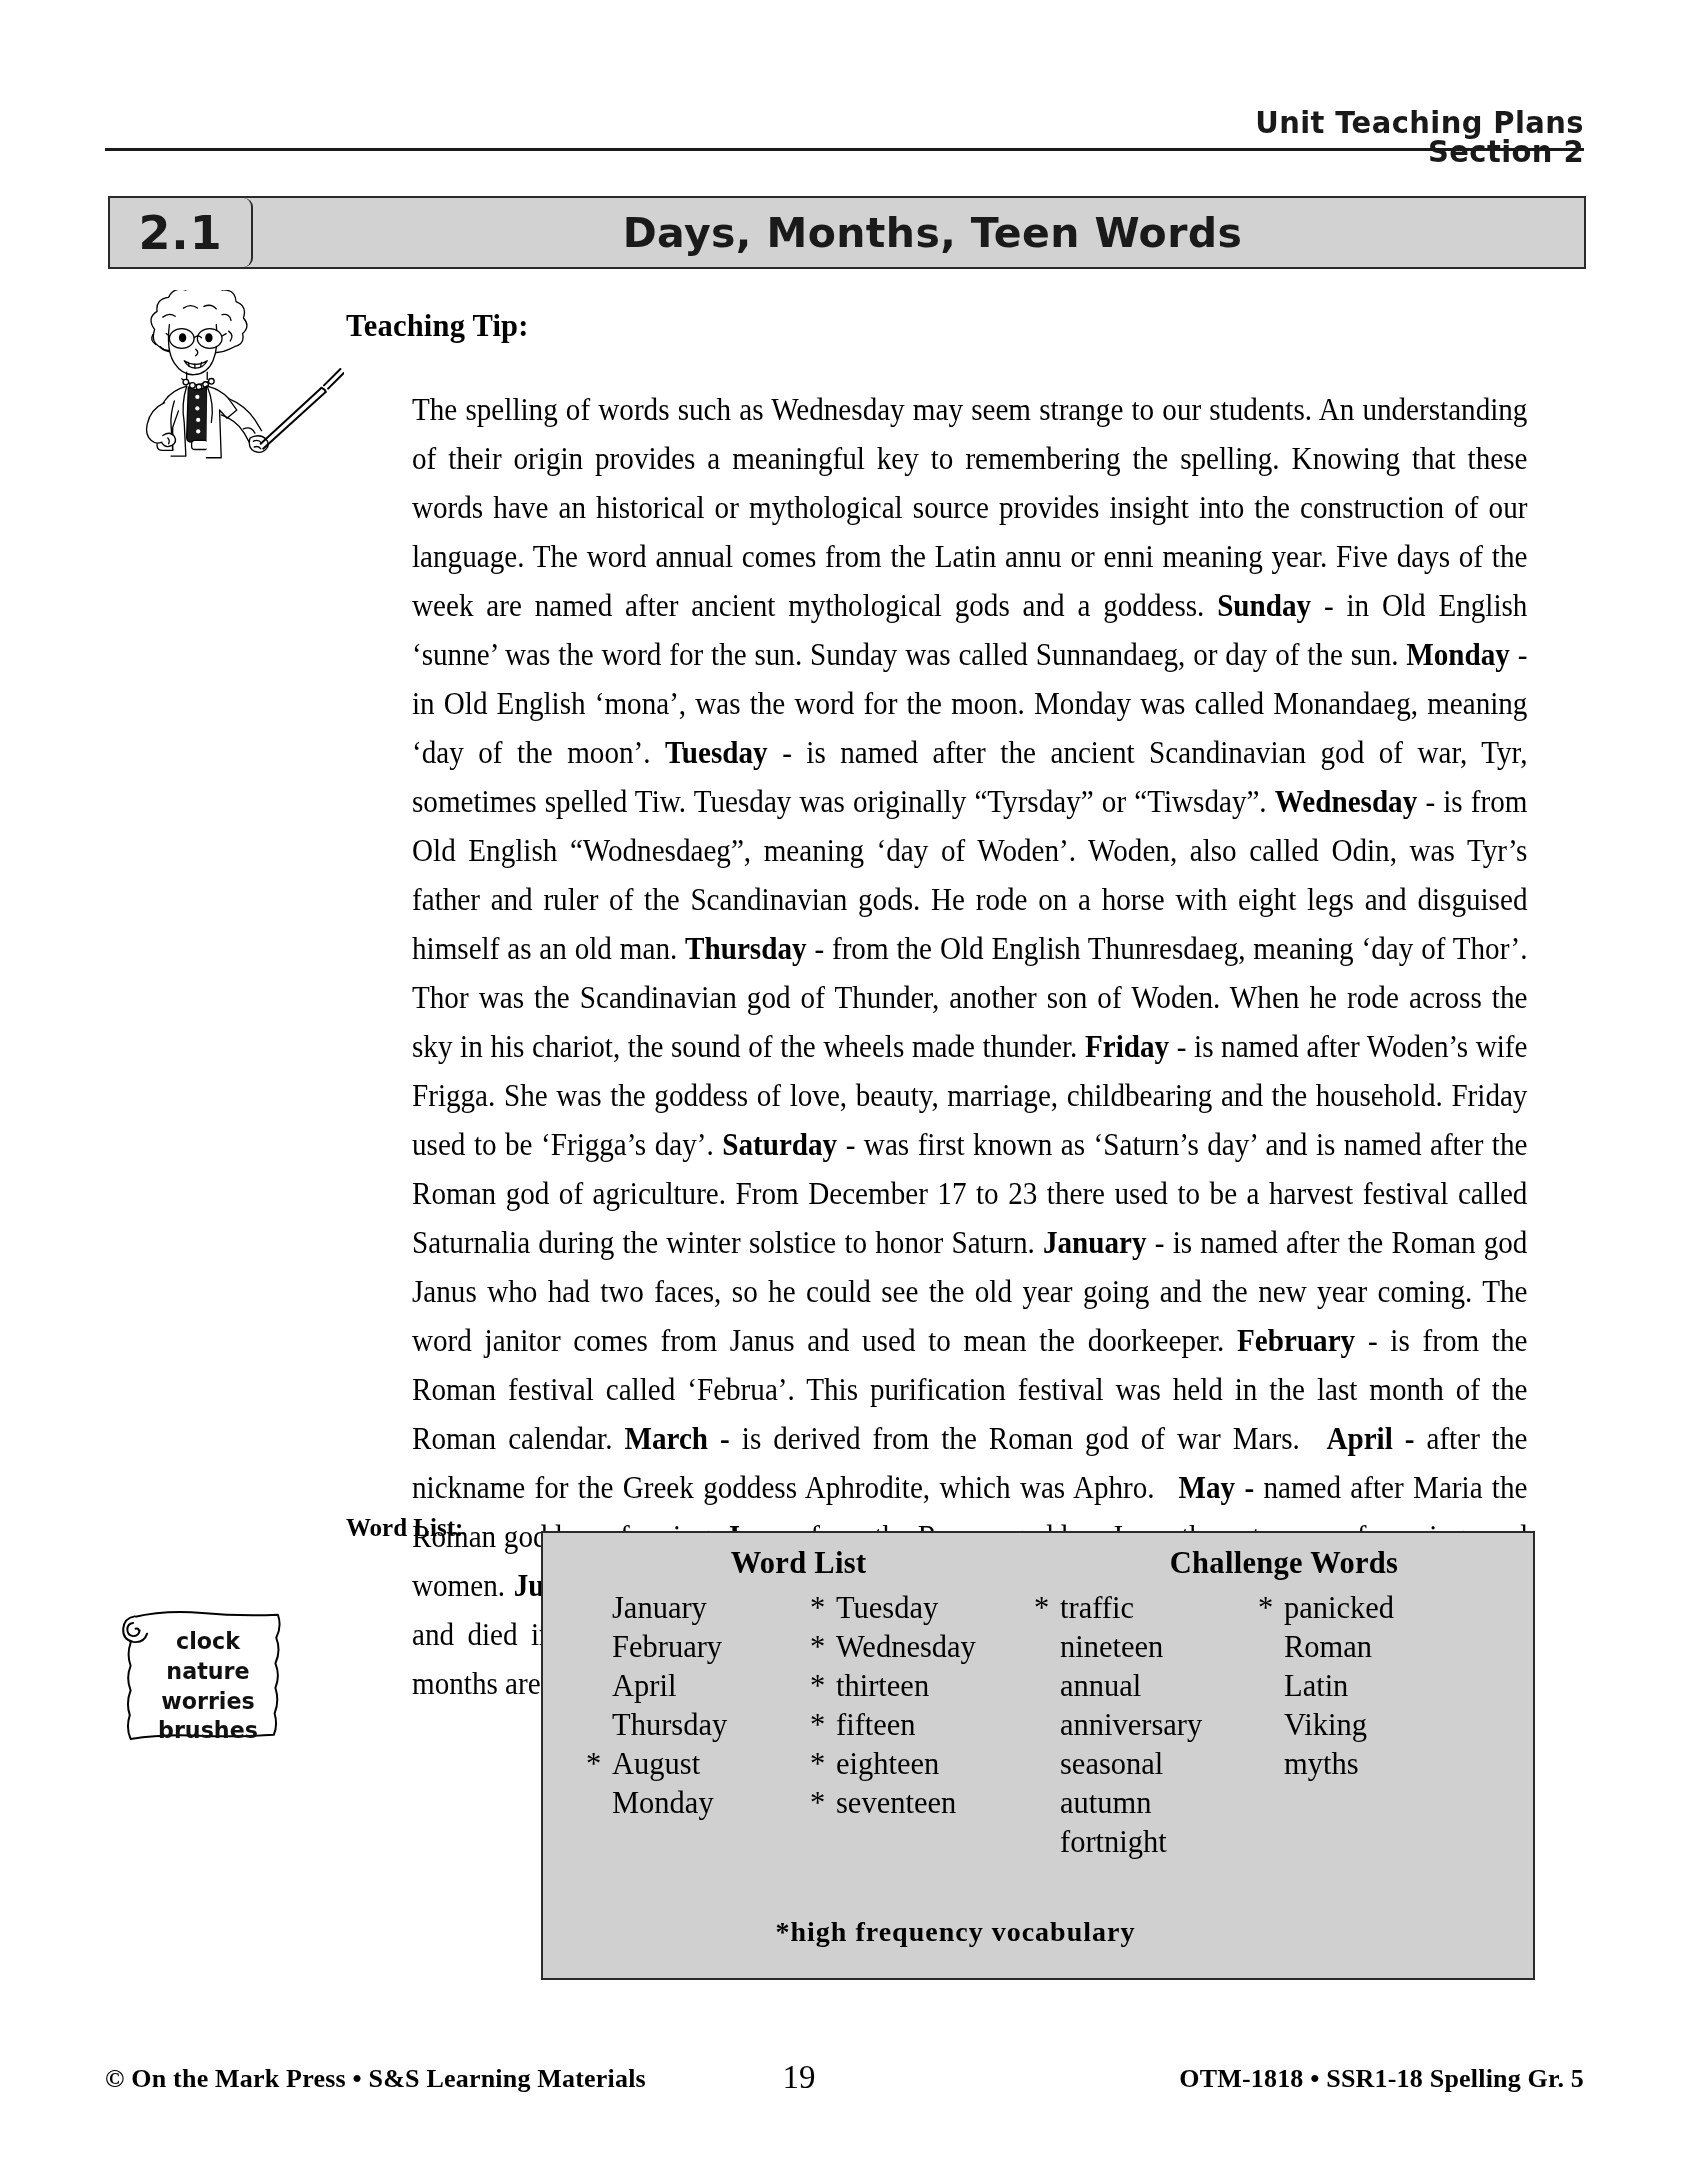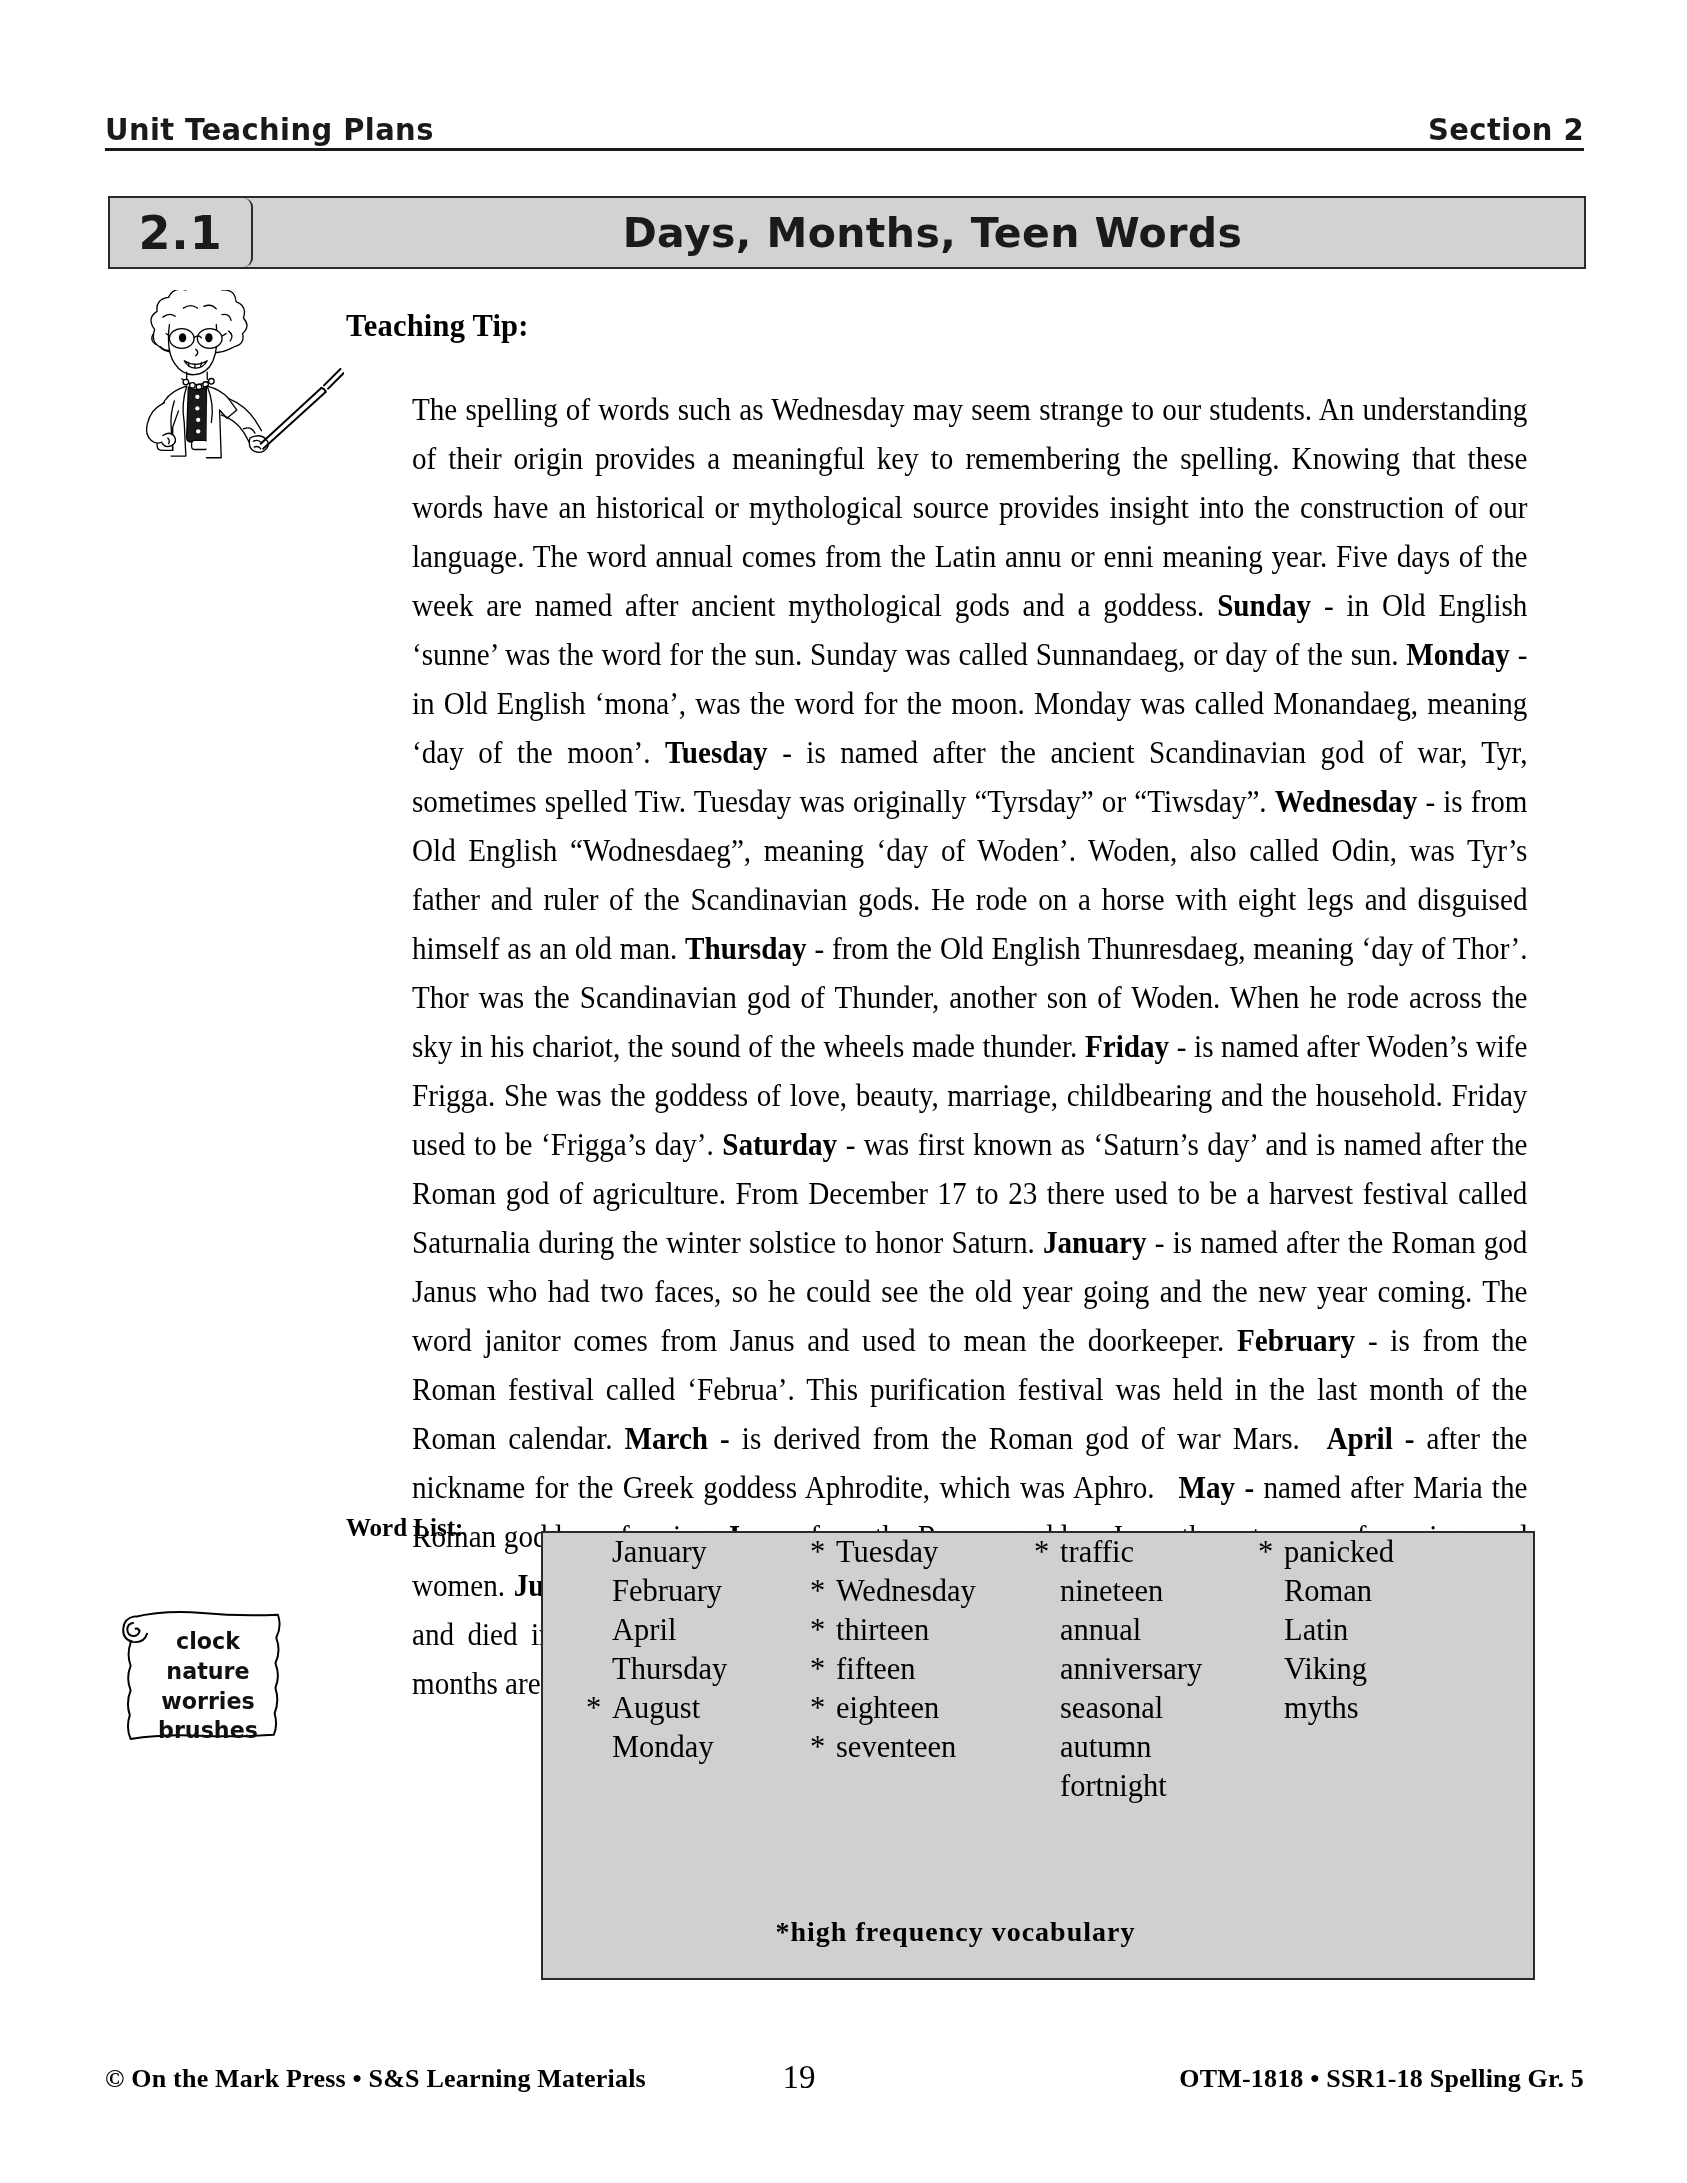--- a/index.html
+++ b/index.html
@@ -21,20 +21,21 @@
     position: absolute;
     left: 105px;
     top: 109px;
     width: 1479px;
     height: 36px;
     display: flex;
     align-items: flex-end;
     justify-content: space-between;
     border-bottom: 3.3px solid #1a1a1a;
     padding-bottom: 3.3px;
+    flex-direction: column;
   }
   .header-text {
     font-family: "DejaVu Sans", "Liberation Sans", sans-serif;
     font-weight: bold;
     font-size: 29px;
     letter-spacing: 0.4px;
     line-height: 1;
     color: #1a1a1a;
     transform: scaleY(1.06);
     transform-origin: bottom left;
@@ -314,20 +315,24 @@
     <g font-family="'DejaVu Sans','Liberation Sans',sans-serif" font-size="27" font-weight="bold" fill="#111" text-anchor="middle">
       <text x="113" y="72">clock</text>
       <text x="113" y="108">nature</text>
       <text x="113" y="144">worries</text>
       <text x="113" y="180">brushes</text>
     </g>
   </svg>
 </div>
 
 <div class="wordlist-box">
+  <div class="wl-headings">
+    <div class="wl-heading h1">Word List</div>
+    <div class="wl-heading h2">Challenge Words</div>
+  </div>
   <div class="wl-columns">
       <div class="wl-col">
         <div class="wl-item"><span class="wl-star"></span><span>January</span></div>
         <div class="wl-item"><span class="wl-star"></span><span>February</span></div>
         <div class="wl-item"><span class="wl-star"></span><span>April</span></div>
         <div class="wl-item"><span class="wl-star"></span><span>Thursday</span></div>
         <div class="wl-item"><span class="wl-star">*</span><span>August</span></div>
         <div class="wl-item"><span class="wl-star"></span><span>Monday</span></div>
       </div>
       <div class="wl-col">

